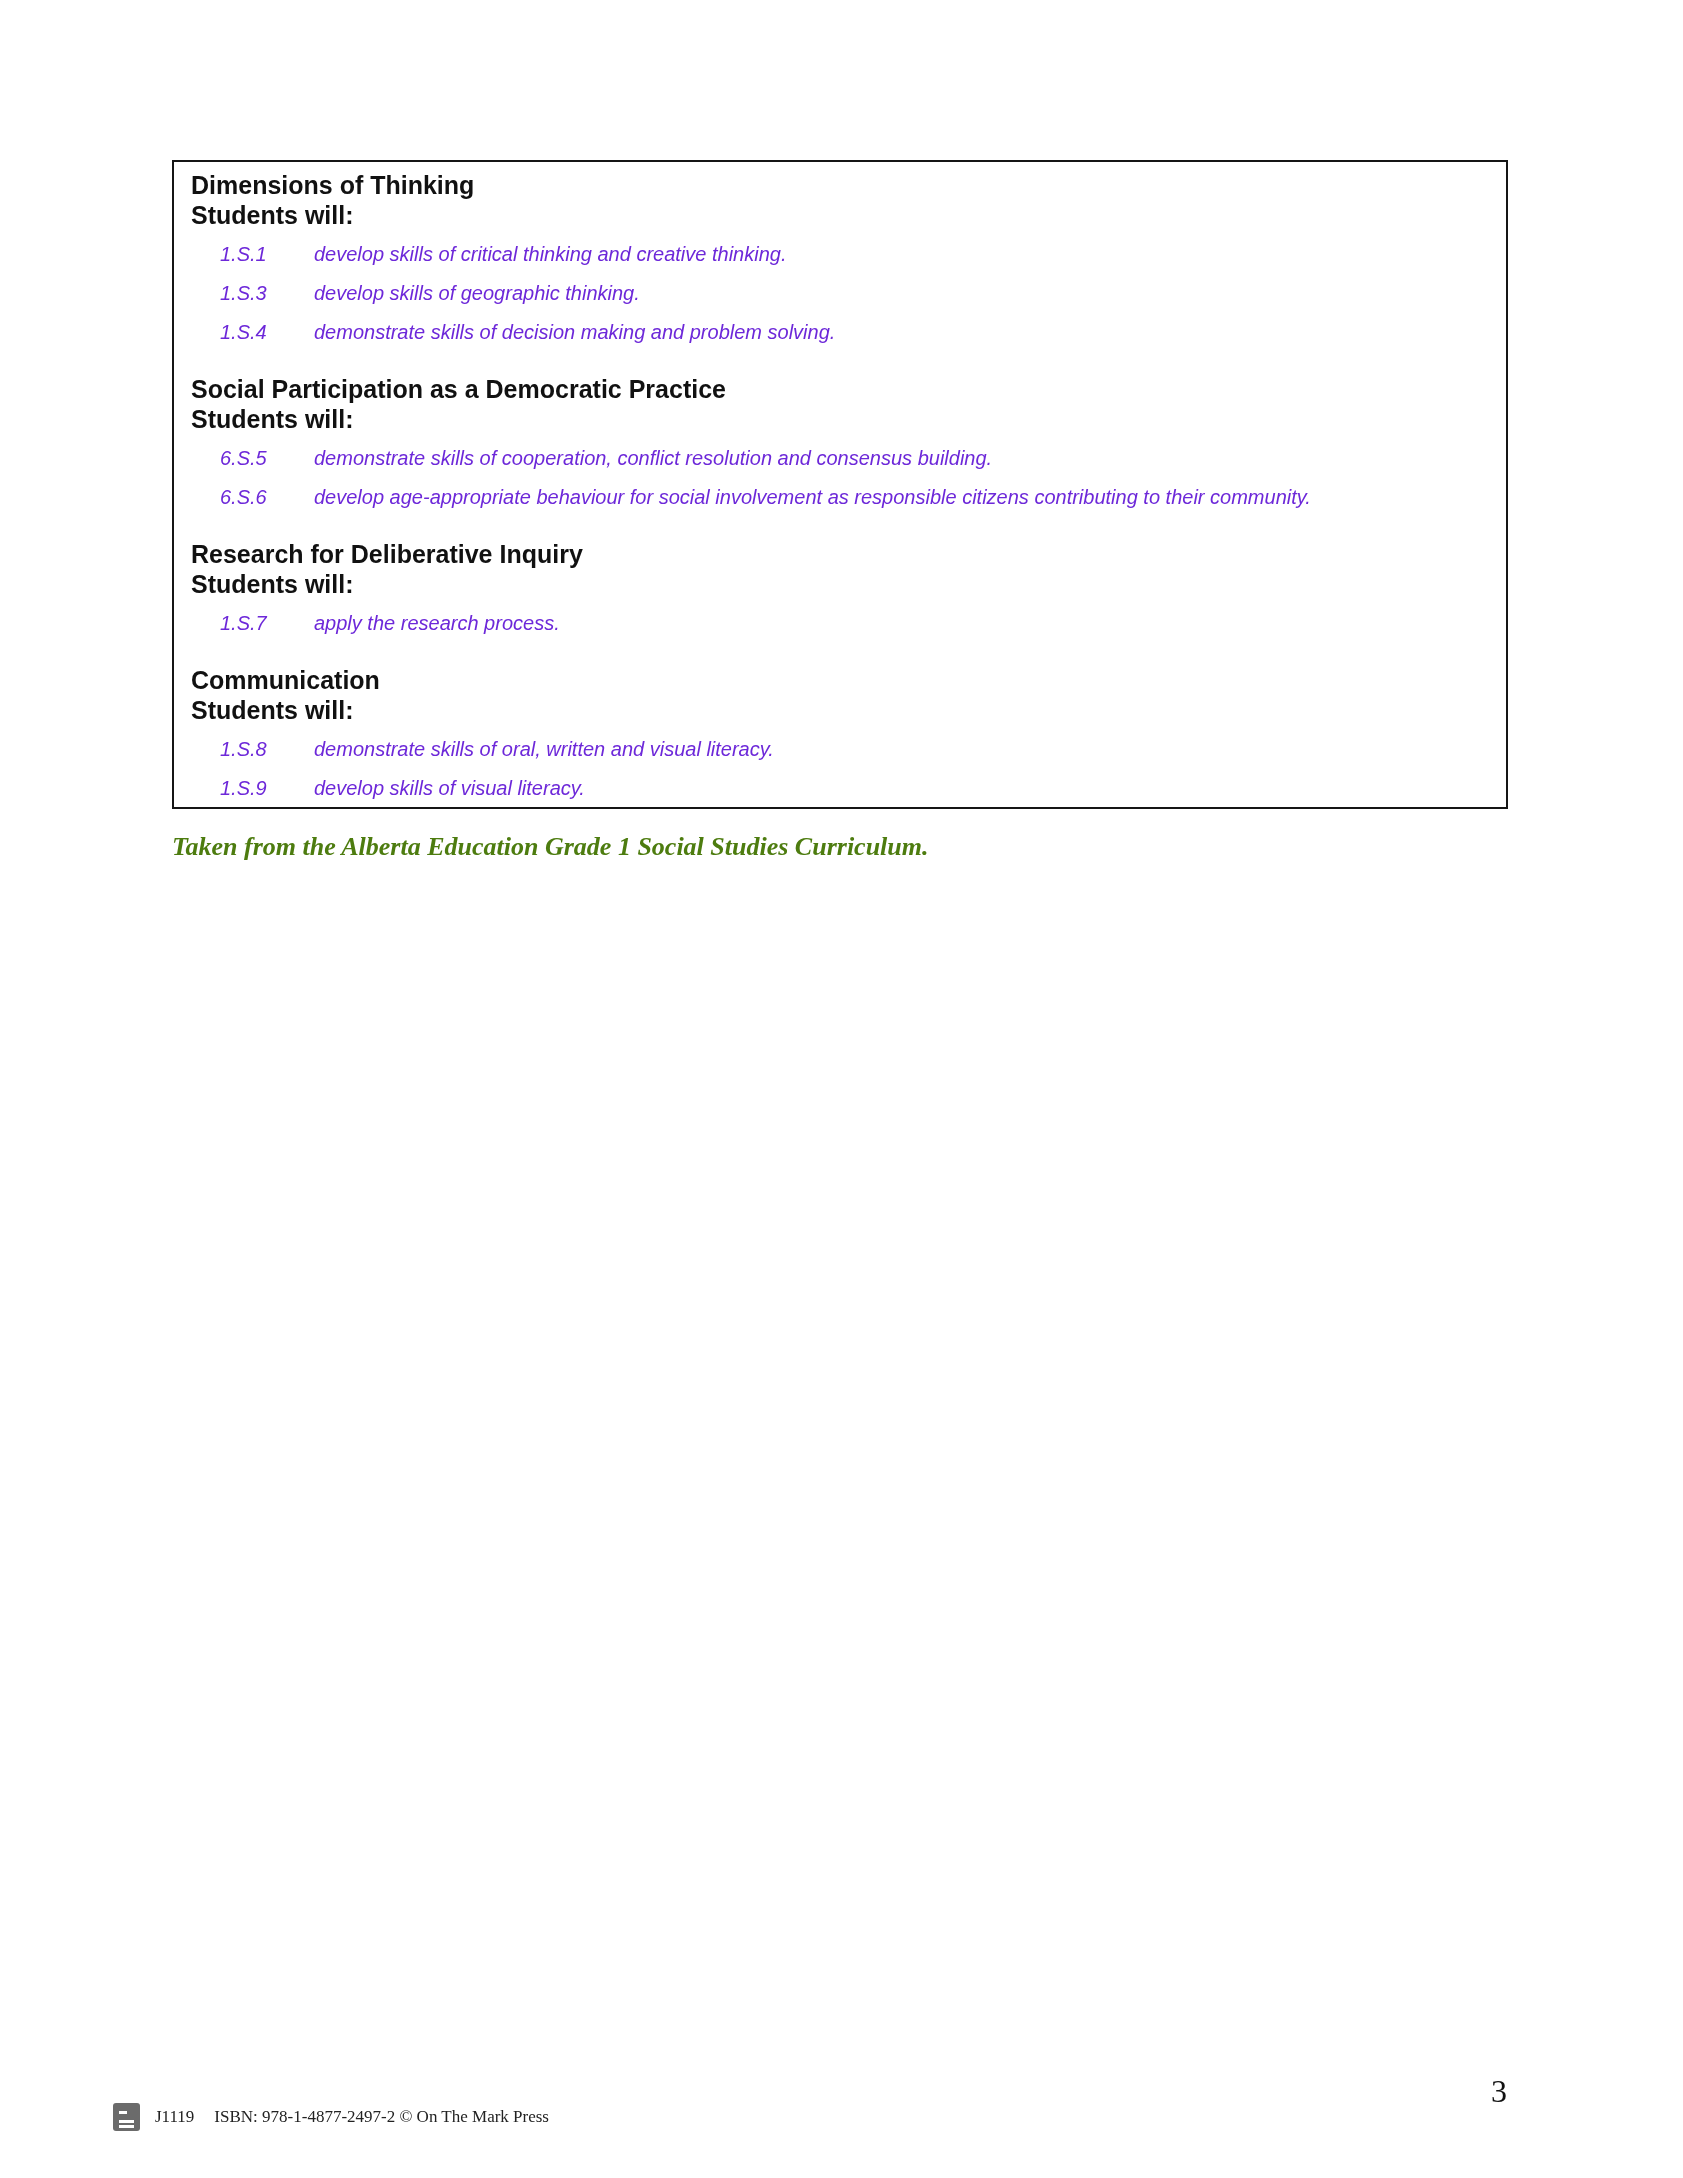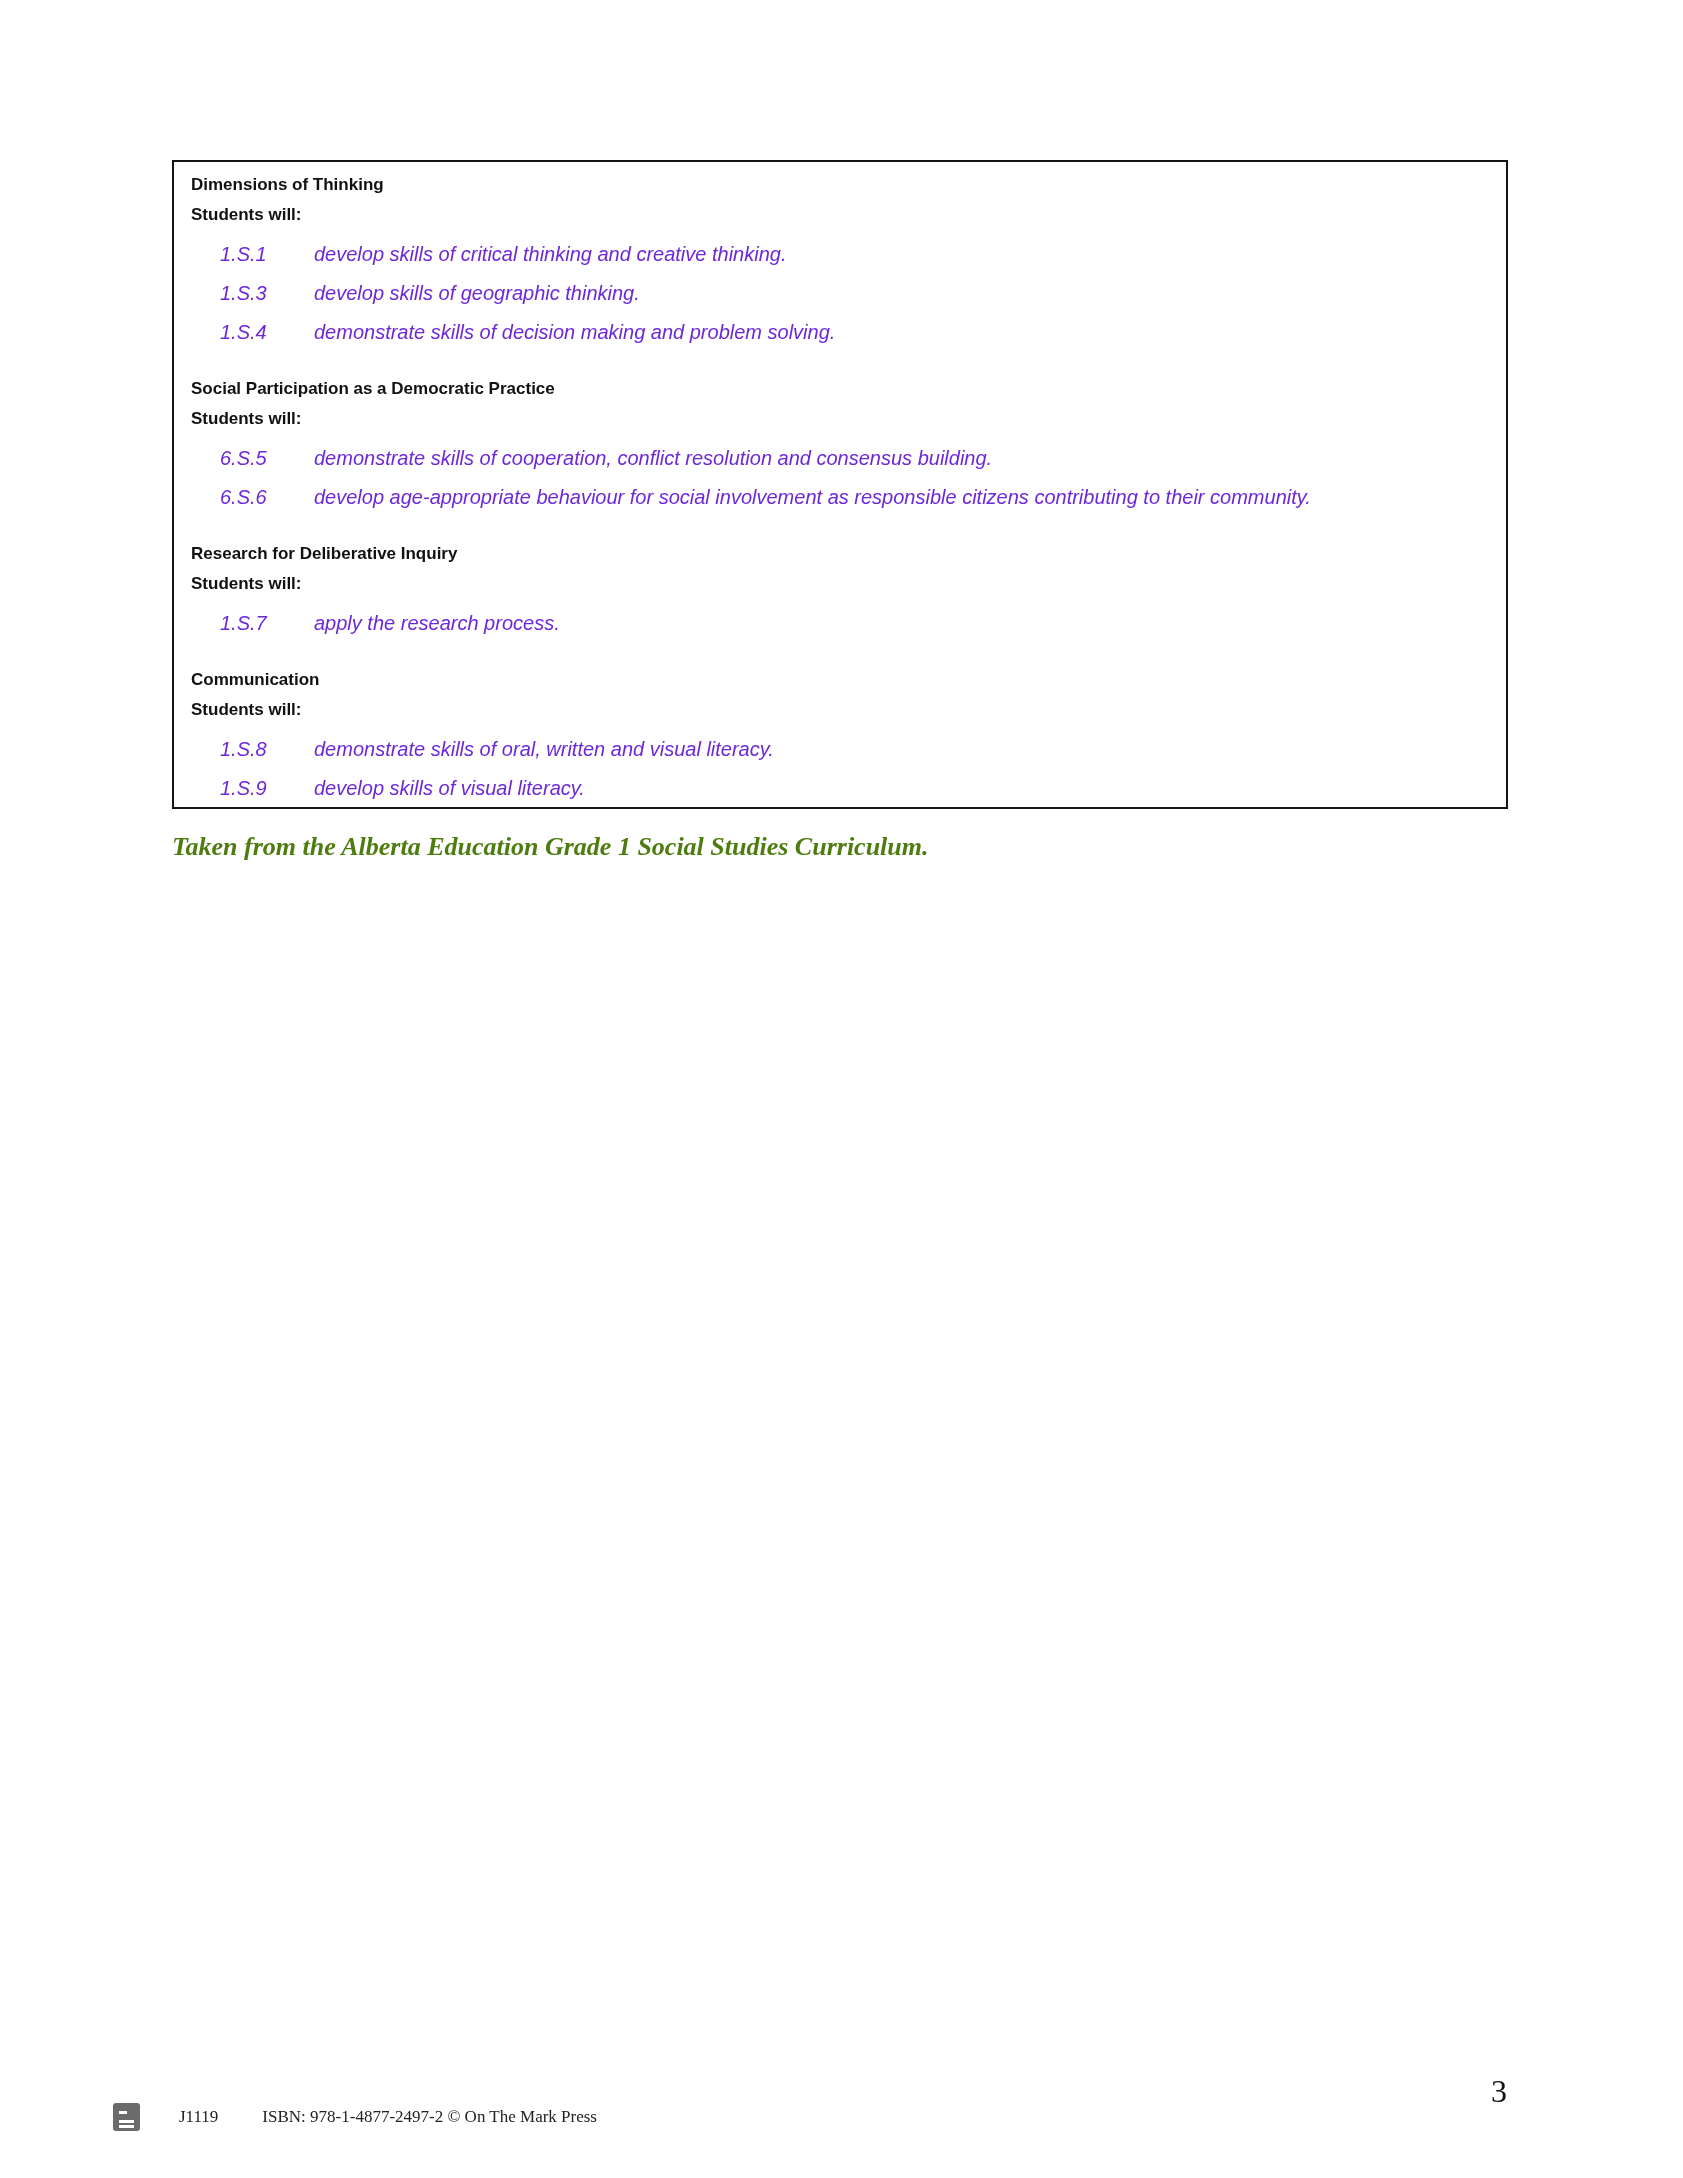--- a/index.html
+++ b/index.html
@@ -4,41 +4,41 @@
   <style>
     html, body { margin: 0; padding: 0; background: #ffffff; }
     body { width: 1683px; height: 2178px; position: relative; overflow: hidden; }
     .box {
       position: absolute; left: 172px; top: 160px; width: 1332px; height: 645px;
       border: 2.5px solid #151515; box-sizing: content-box;
     }
     .box-inner { position: absolute; left: 17px; top: 8px; right: 17px; }
     .sec { margin: 0 0 27px 0; }
     .sec-title, .sec-lead {
-      font-family: "Liberation Sans", sans-serif; font-weight: bold; font-size: 17px;
+      font-family: "Liberation Sans", sans-serif; font-weight: bold; font-size: 25px;
       line-height: 30px; color: #111; margin: 0; white-space: nowrap;
     }
     .item {
       font-family: "Liberation Sans", sans-serif; font-style: italic; font-size: 20px;
       line-height: 30px; color: #6d28d9; display: flex; margin: 9px;
     }
     .item-code { width: 94px; padding-left: 20px; flex: none; white-space: nowrap; }
     .item-text { flex: 1; }
     .caption {
       position: absolute; left: 172px; top: 832px;
       font-family: "Liberation Serif", serif; font-style: italic; font-weight: bold;
       font-size: 26px; color: #4d7c0f; white-space: nowrap;
     }
     .page-num {
       position: absolute; left: 1491px; top: 2073px;
       font-family: "Liberation Serif", serif; font-size: 32px; color: #111;
     }
     .footer {
       position: absolute; left: 113px; top: 2103px; display: flex; align-items: center;
-      font-family: "Liberation Serif", serif; font-size: 17px; color: #222; white-space: nowrap; gap: 24px;
+      font-family: "Liberation Serif", serif; font-size: 17px; color: #222; white-space: nowrap;
     }
     .footer-icon {
       width: 27px; height: 28px; background: #6b6b6b; border-radius: 3px; position: relative;
       margin-right: 15px;
     }
     .footer-icon::before, .footer-icon::after {
       content: ""; position: absolute; left: 6px; height: 3px; background: #fff;
     }
     .footer-icon::before { top: 8px; width: 8px; }
     .footer-icon::after { top: 17px; width: 15px; box-shadow: 0 5px 0 #fff; }

